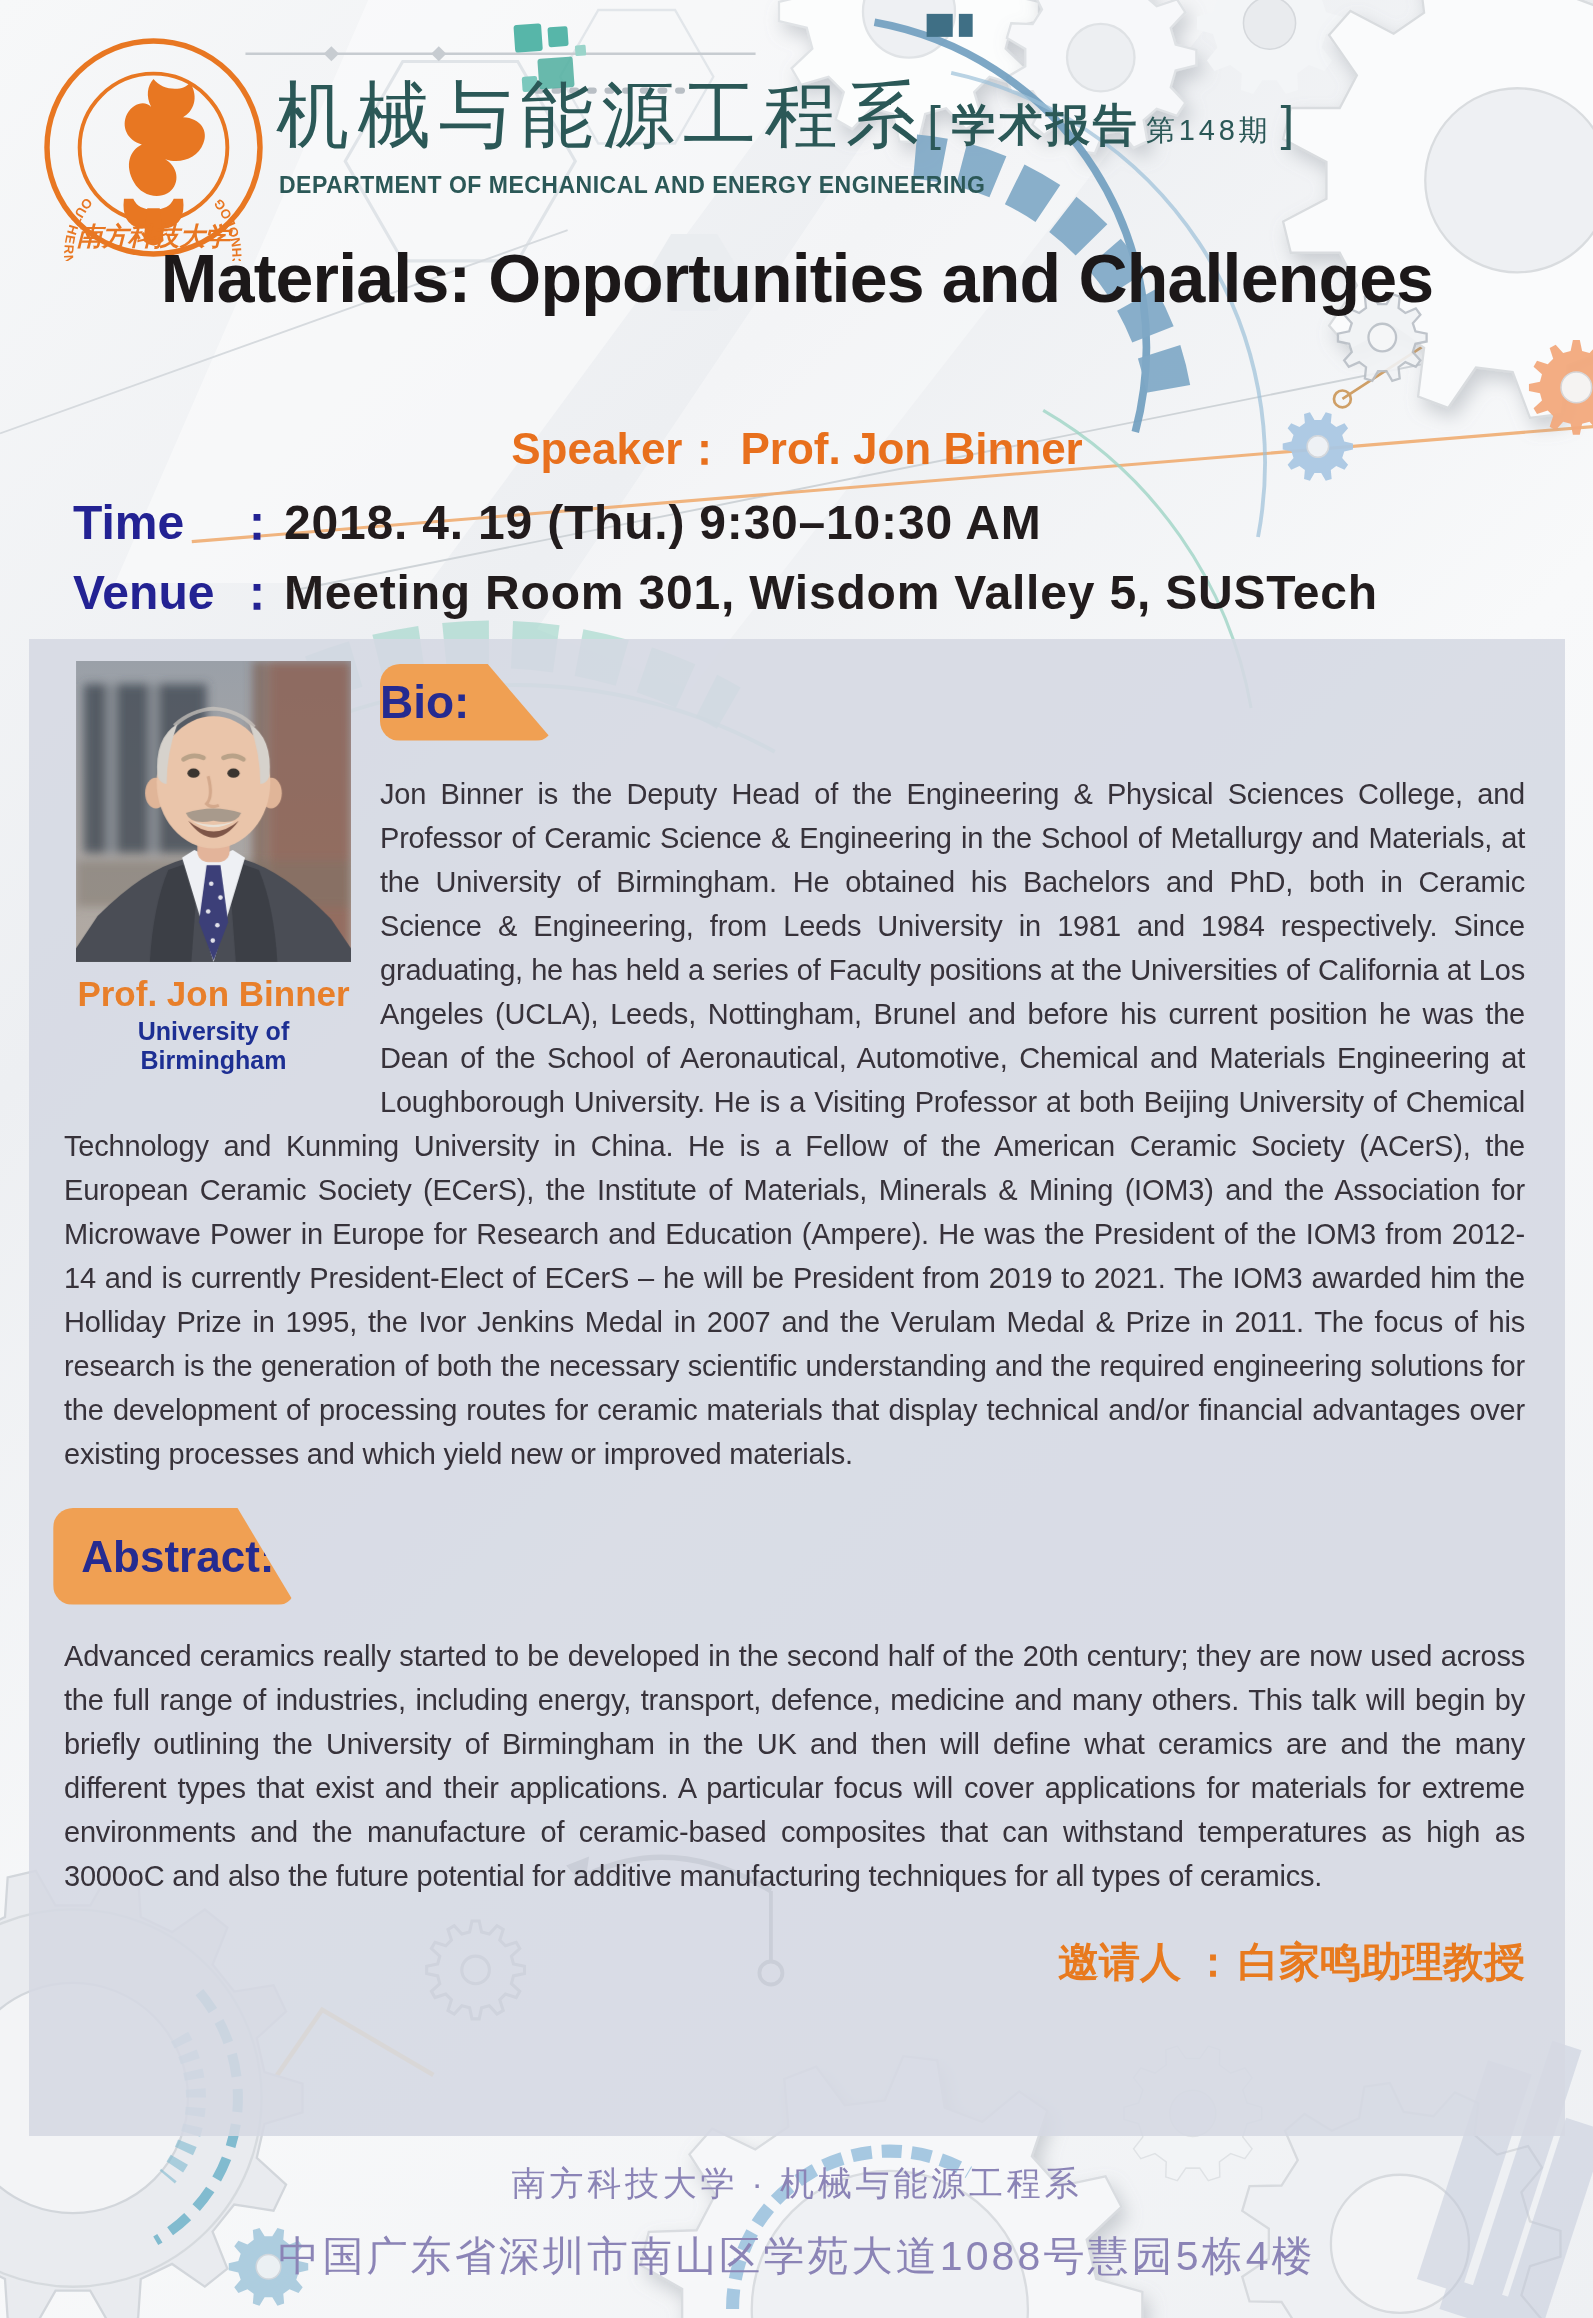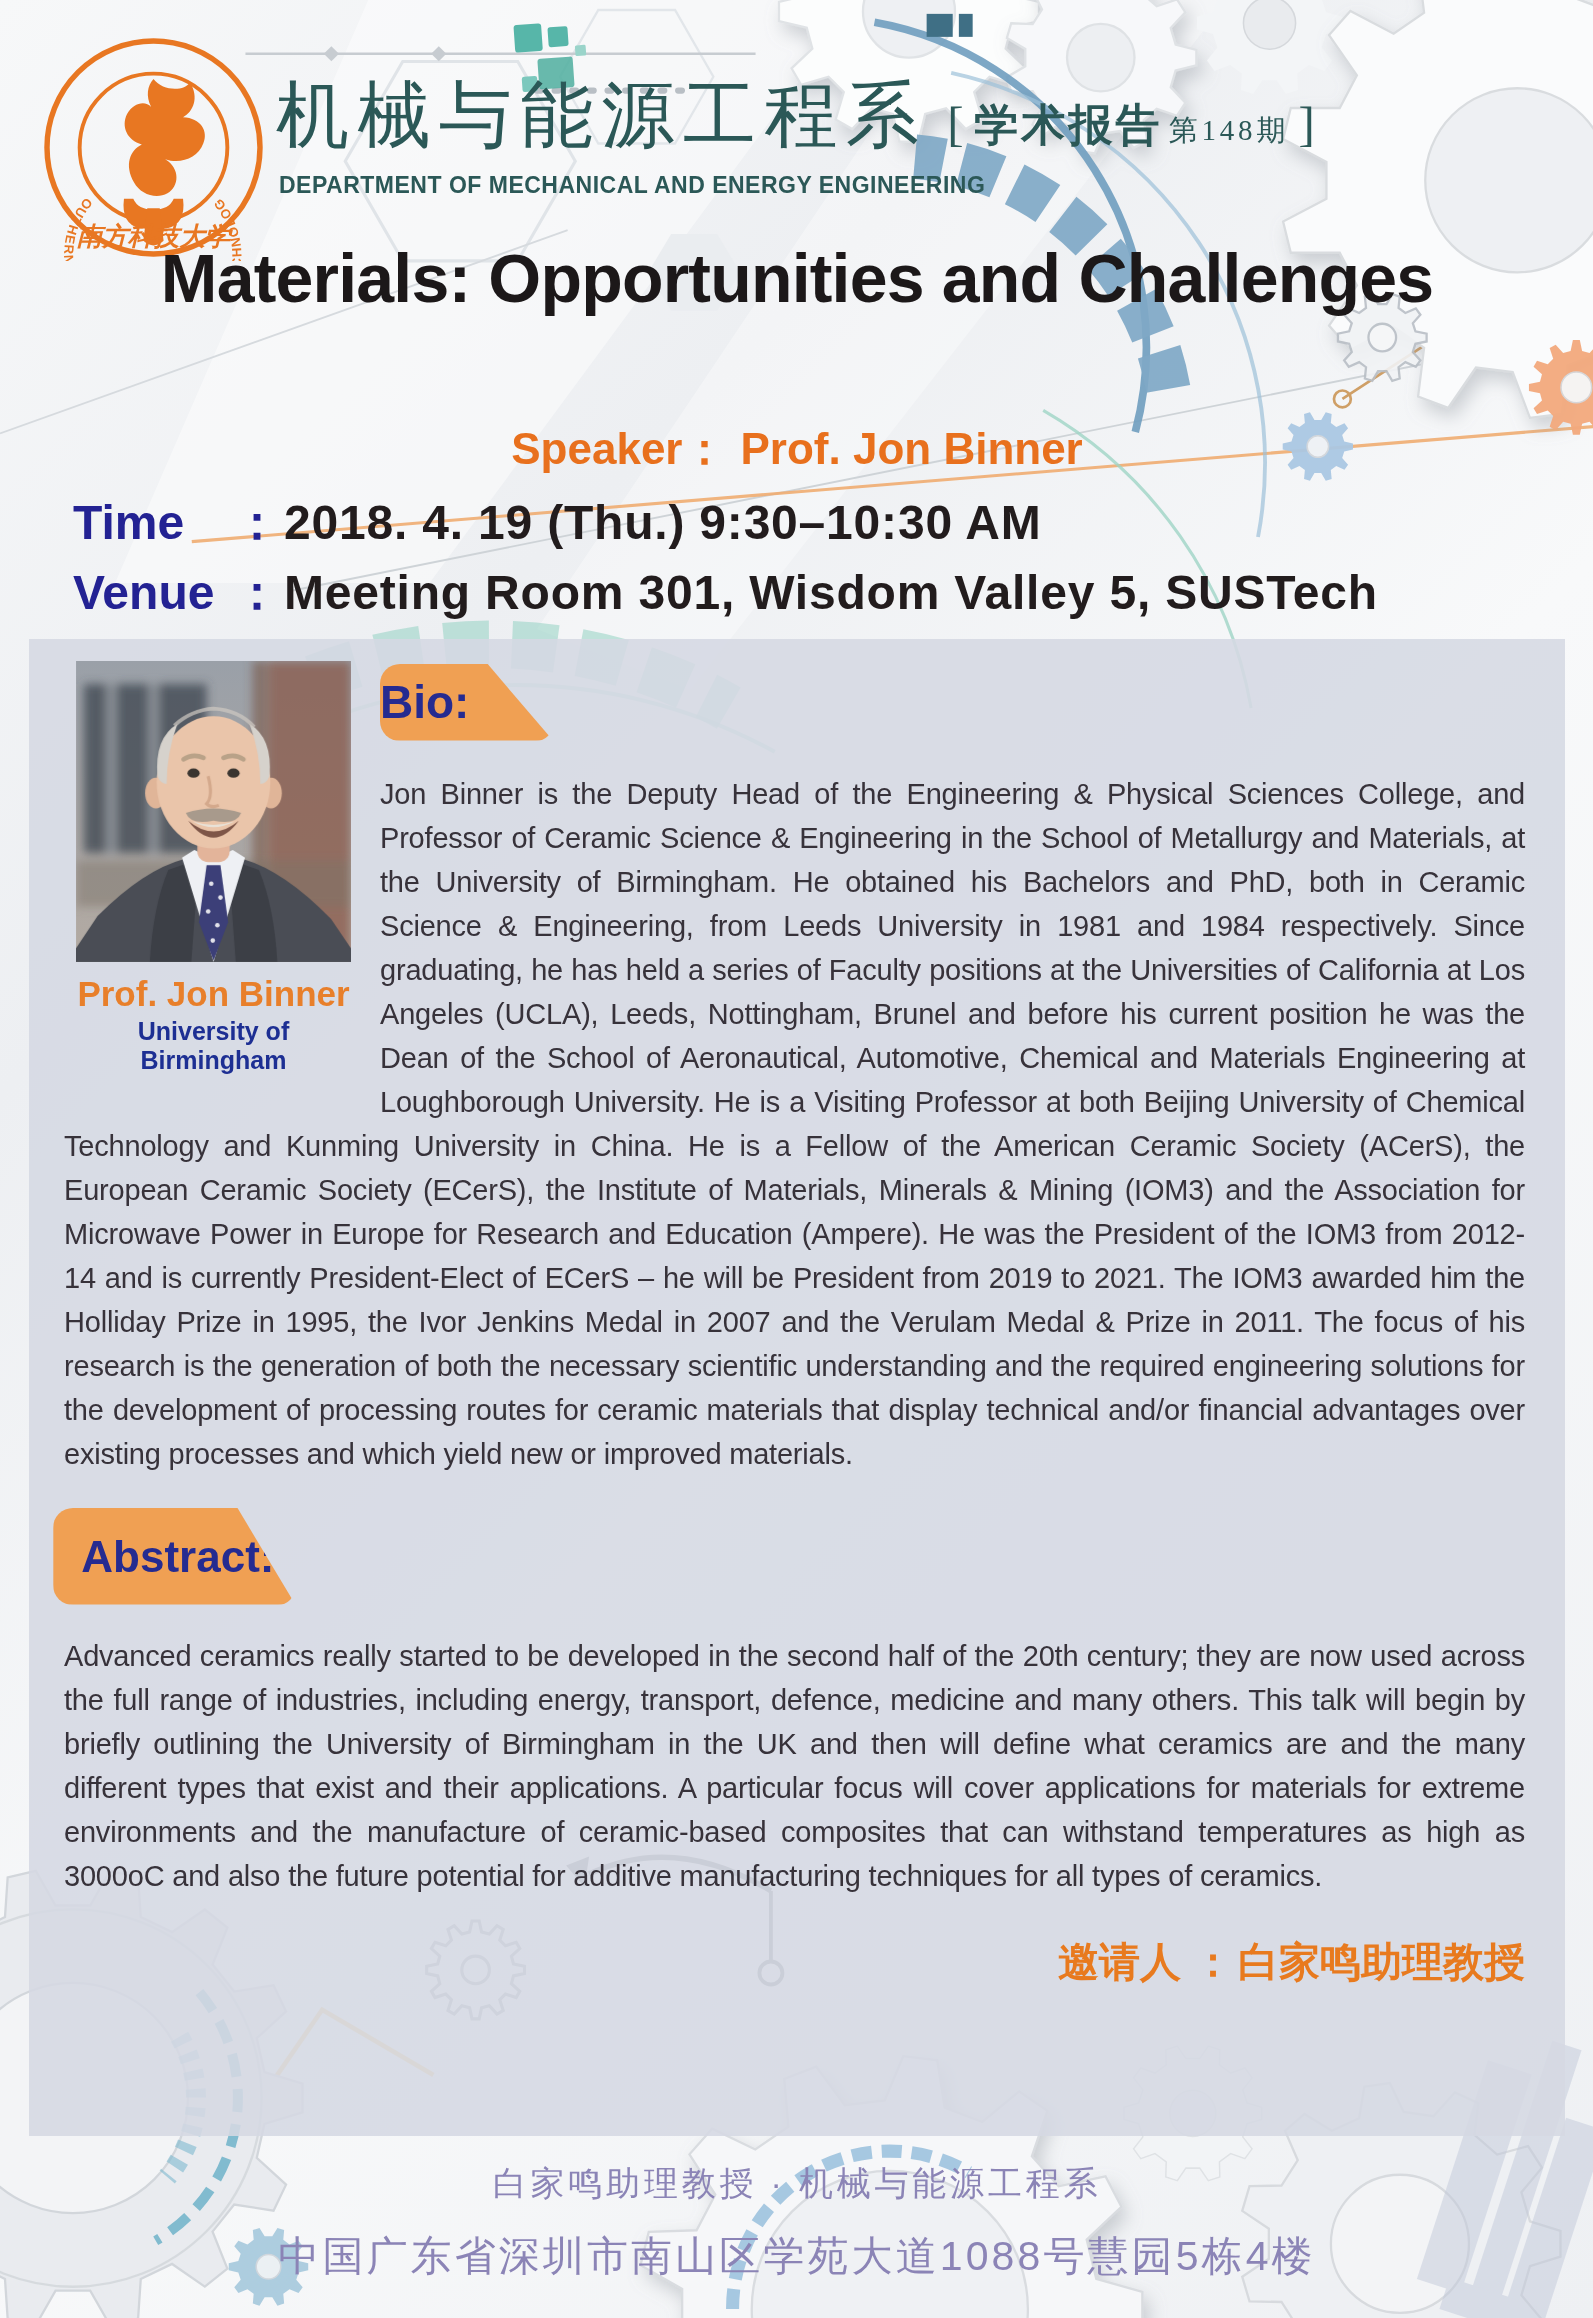--- a/index.html
+++ b/index.html
@@ -7,21 +7,21 @@
     position:relative;width:1594px;height:2319px;overflow:hidden;
     background:linear-gradient(135deg,#f7f8f9 0%,#edeff2 28%,#f8f9fa 55%,#eef0f3 100%);
     font-family:"Liberation Sans","DejaVu Sans",sans-serif;
   }
   .decor{position:absolute;left:0;top:0;width:1594px;height:2319px;pointer-events:none;}
 
   
   .logo{position:absolute;left:40px;top:34px;width:227px;height:227px;}
   .hdr-row{position:absolute;left:276px;top:67px;display:flex;align-items:baseline;white-space:nowrap;color:#2b5857;}
   .dept-cn{font-size:73px;font-weight:400;letter-spacing:8.4px;}
-  .tag{margin-left:20px;letter-spacing:0;font-family:Liberation Serif, serif;}
+  .tag{letter-spacing:0;}
   .tag .br{font-size:49px;font-weight:300;}
   .tag .main{font-size:44px;font-weight:600;margin:0 6.1px 0 10.7px;letter-spacing:3.1px;}
   .tag .issue{font-size:29px;font-weight:500;letter-spacing:3.8px;margin-right:9.2px;}
   .dept-en{position:absolute;left:279px;top:172px;font-size:23px;font-weight:600;letter-spacing:0.5px;color:#2b5857;}
 
   
   .title{position:absolute;left:0;top:239px;width:100%;text-align:center;color:#1c1819;font-weight:700;line-height:1.17;font-size:68px;letter-spacing:-0.8px;}
   .speaker{position:absolute;left:0;top:420px;width:100%;text-align:center;font-size:44px;font-weight:700;color:#e8701d;}
   .speaker .sp-name{margin-left:14px;}
 
@@ -269,17 +269,17 @@
 
     <div class="tab tab-abs">Abstract:</div>
 
     <p class="body-text">Advanced ceramics really started to be developed in the second half of the 20th century; they are now used across the full range of industries, including energy, transport, defence, medicine and many others. This talk will begin by briefly outlining the University of Birmingham in the UK and then will define what ceramics are and the many different types that exist and their applications. A particular focus will cover applications for materials for extreme environments and the manufacture of ceramic-based composites that can withstand temperatures as high as 3000oC and also the future potential for additive manufacturing techniques for all types of ceramics.</p>
 
     <div class="inviter">
       <span>邀请人 ：</span><span class="inv-name">白家鸣助理教授</span>
     </div>
   </div>
 
-  <div class="footer1">白家鸣助理教授 · 机械与能源工程系</div>
+  <div class="footer1">南方科技大学 · 机械与能源工程系</div>
   <div class="footer2">中国广东省深圳市南山区学苑大道1088号慧园5栋4楼</div>
 
 </div>
 
 
 </body></html>

